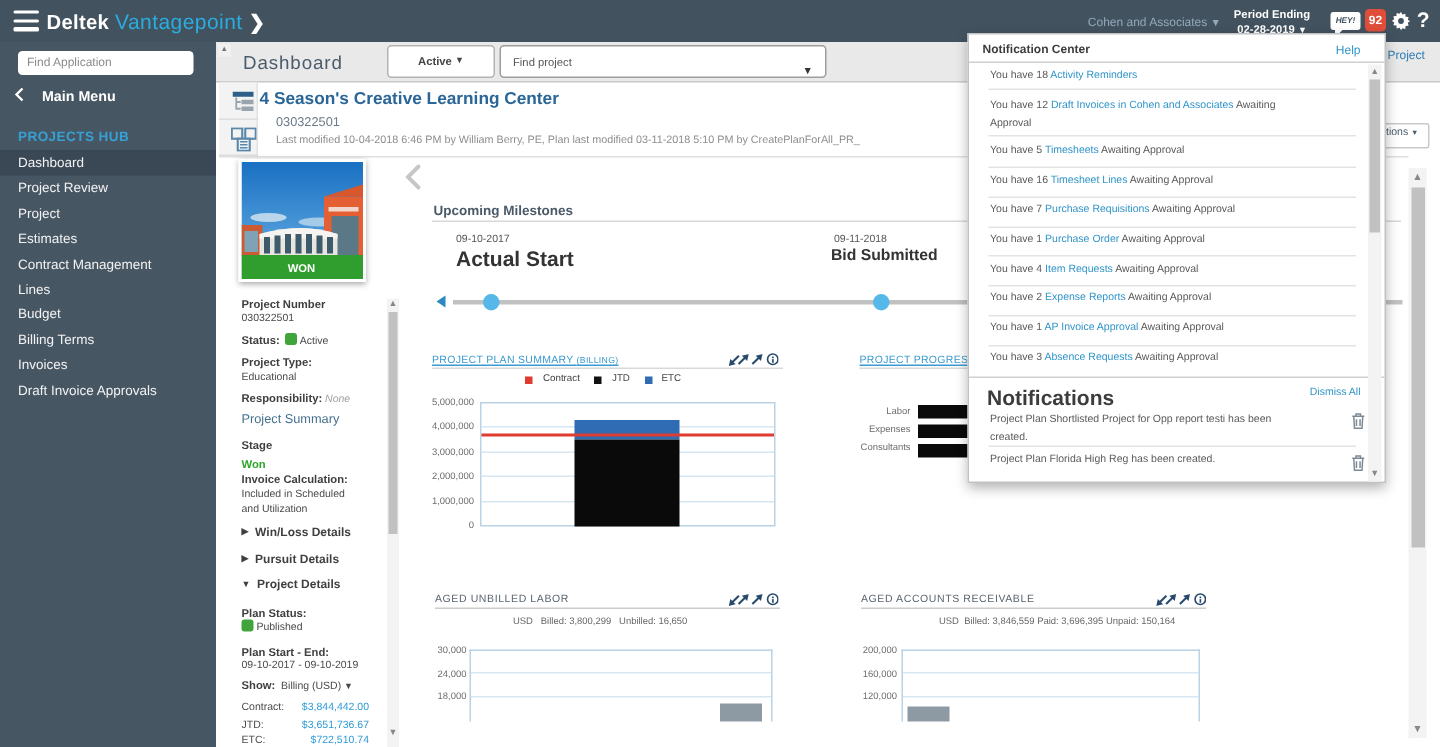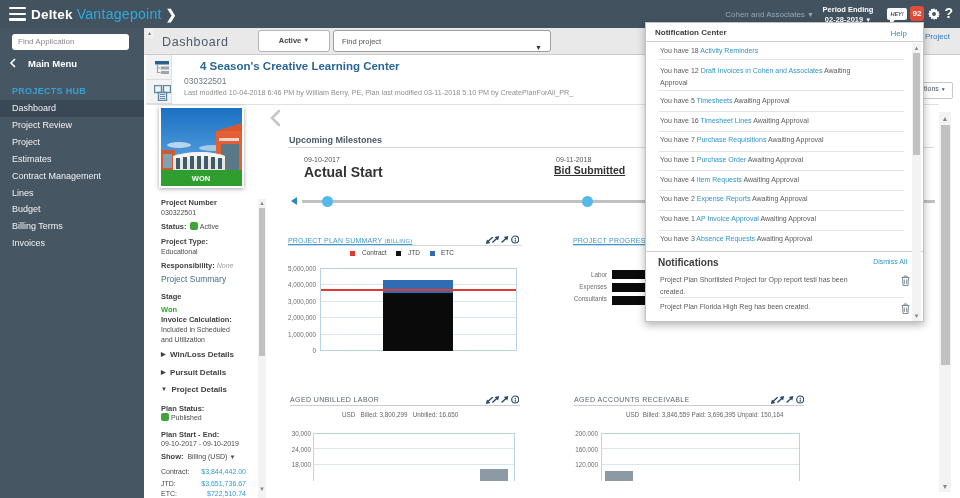--- a/index.html
+++ b/index.html
@@ -44,21 +44,21 @@
   font-size:7.5px; font-weight:bold; color:#444; line-height:20px; text-align:center;}
 #activebtn .tri { font-size:6px; position:relative; top:-1px; }
 #findproj { left:333px; top:30px; width:218px; height:22px; background:#fff; border:1px solid #9d9d9d; border-radius:3px;
   font-size:7.5px; color:#555; line-height:21px; padding-left:8px;}
 #findproj .tri { position:absolute; right:8px; color:#333; font-size:7px; }
 #newproj { left:925px; top:32px; font-size:8px; color:#2e7cb4; }
 
 
 #iconstrip { left:146px; top:55px; width:26px; height:50px; background:#f3f3f3; border-right:1px solid #e2e2e2;}
 #iconstrip .sep { position:absolute; left:0; width:26px; height:1px; background:#ddd; }
-#ptitle { left:200px; top:60px; font-size:11.5px; font-weight:bold; color:#2a6697; }
+#ptitle { left:173px; top:60px; font-size:11.5px; font-weight:bold; color:#2a6697; }
 #pnum { left:184px; top:76px; font-size:8.5px; color:#6b7a88; }
 #lastmod { left:184px; top:88px; font-size:7.2px; color:#8e8e8e; }
 #titlediv { left:146px; top:104px; width:793px; height:1px; background:#e0e0e0; }
 #actionsbtn { left:868px; top:82px; width:85px; height:17px; background:#fff; border:1px solid #c9c9c9; border-radius:2px;
   font-size:7px; color:#4a5a68; text-align:right; padding-right:6px; line-height:15px;}
 
 
 #wonimg { left:159px; top:106px; width:85px; height:82px; background:#fff; border:2px solid #fff;
   box-shadow:0 1px 4px rgba(0,0,0,0.35); }
 .fld { left:161px; font-size:7px; color:#4a4a4a; }
@@ -116,20 +116,21 @@
     <div class="abs" id="phub">PROJECTS HUB</div>
     <div class="abs mitem msel" style="top:72px;">Dashboard</div>
     <div class="abs mitem" style="top:89px;">Project Review</div>
     <div class="abs mitem" style="top:106px;">Project</div>
     <div class="abs mitem" style="top:123px;">Estimates</div>
     <div class="abs mitem" style="top:140px;">Contract Management</div>
     <div class="abs mitem" style="top:157px;">Lines</div>
     <div class="abs mitem" style="top:173px;">Budget</div>
     <div class="abs mitem" style="top:190px;">Billing Terms</div>
     <div class="abs mitem" style="top:207px;">Invoices</div>
+    <div class="abs mitem" style="top:224px;">Draft Invoice Approvals</div>
   </div>
 
   <div class="abs" id="band"></div>
   <div class="abs" id="scrua">▲</div>
   <div class="abs" id="dashtitle">Dashboard</div>
   <div class="abs" id="activebtn">Active <span class="tri">▼</span></div>
   <div class="abs" id="findproj">Find project<span class="tri" style="top:6px;">▼</span></div>
   <div class="abs" id="newproj">Project</div>
 
   <div class="abs" id="iconstrip">
@@ -224,21 +225,21 @@
 
   <svg class="abs" style="left:269px; top:109px;" width="12" height="18" viewBox="0 0 12 18">
     <path d="M10 2 L3 9 L10 16" stroke="#c6c6c6" stroke-width="2.6" fill="none" stroke-linecap="round"></path>
   </svg>
 
   <div class="abs" style="left:289px; top:135px; font-size:9px; font-weight:bold; color:#4a5a68;">Upcoming Milestones</div>
   <div class="abs" style="left:288px; top:147px; width:646px; height:1px; background:#d8d8d8;"></div>
   <div class="abs" style="left:304px; top:156px; font-size:7px; color:#555;">09-10-2017</div>
   <div class="abs" style="left:304px; top:164px; font-size:14px; font-weight:bold; color:#333;">Actual Start</div>
   <div class="abs" style="left:556px; top:156px; font-size:7px; color:#555;">09-11-2018</div>
-  <div class="abs" style="left:554px; top:164px; font-size:10.5px; font-weight:bold; color:#333;text-decoration:underline;">Bid Submitted</div>
+  <div class="abs" style="left:554px; top:164px; font-size:10.5px; font-weight:bold; color:#333;">Bid Submitted</div>
   <div class="abs" style="left:302px; top:199.5px; width:633px; height:3.5px; background:#c1c1c1;"></div>
   <div class="abs" style="left:291px; top:197px; width:0; height:0; border:4.5px solid transparent; border-right:6.5px solid #2c88c0; border-left:none;"></div>
   <div class="abs" style="left:322px; top:196px; width:11px; height:11px; border-radius:50%; background:#55b8e8;"></div>
   <div class="abs" style="left:582px; top:196px; width:11px; height:11px; border-radius:50%; background:#55b8e8;"></div>
 
   <div class="abs" style="left:288px; top:245px; width:234px; height:1px; background:#d9d9d9;"></div>
   <div class="abs ctitle" style="left:288px; top:237px;">PROJECT PLAN SUMMARY <span style="font-size:5.8px;">(BILLING)</span></div>
   <svg class="abs" style="left:485px; top:234px;" width="34" height="11" viewBox="0 0 34 11">
     <g stroke="#27496b" stroke-width="1.4" fill="#27496b">
       <path d="M3 7.6 L7.6 3.2"></path>
@@ -360,21 +361,21 @@
     <div class="abs nsep" style="top:147px;"></div>
     <div class="abs ntext" style="left:14px; top:152.5px;">You have 4 <span class="nlink">Item Requests</span> Awaiting Approval</div>
     <div class="abs nsep" style="top:167px;"></div>
     <div class="abs ntext" style="left:14px; top:172px;">You have 2 <span class="nlink">Expense Reports</span> Awaiting Approval</div>
     <div class="abs nsep" style="top:187px;"></div>
     <div class="abs ntext" style="left:14px; top:192px;">You have 1 <span class="nlink">AP Invoice Approval</span> Awaiting Approval</div>
     <div class="abs nsep" style="top:207px;"></div>
     <div class="abs ntext" style="left:14px; top:212px;">You have 3 <span class="nlink">Absence Requests</span> Awaiting Approval</div>
 
     <div class="abs" style="left:0; top:228px; width:277px; height:1px; background:#cfcfcf;"></div>
-    <div class="abs" style="left:12px; top:234px; font-size:10px; font-weight:bold; color:#3c3c3c;text-align:center;">Notifications</div>
+    <div class="abs" style="left:12px; top:234px; font-size:14px; font-weight:bold; color:#3c3c3c;text-align:center;">Notifications</div>
     <div class="abs nlink" style="right:16px; top:235px; font-size:7px;">Dismiss All</div>
     <div class="abs ntext" style="left:14px; top:251px; width:195px; line-height:11.5px;">Project Plan Shortlisted Project for Opp report testi has been created.</div>
     <svg class="abs" style="right:13px; top:252px;" width="9" height="11" viewBox="0 0 9 11">
       <path d="M0.5 2.5h8 M3 2.5 v-1.5 h3 v1.5 M1.5 2.5 l0.5 8 h5 l0.5-8 M3.3 4.5v4.5 M5.7 4.5v4.5" stroke="#7d8a96" stroke-width="1" fill="none"></path>
     </svg>
     <div class="abs nsep" style="top:274px;"></div>
     <div class="abs ntext" style="left:14px; top:280px;">Project Plan Florida High Reg has been created.</div>
     <svg class="abs" style="right:13px; top:280px;" width="9" height="11" viewBox="0 0 9 11">
       <path d="M0.5 2.5h8 M3 2.5 v-1.5 h3 v1.5 M1.5 2.5 l0.5 8 h5 l0.5-8 M3.3 4.5v4.5 M5.7 4.5v4.5" stroke="#7d8a96" stroke-width="1" fill="none"></path>
     </svg>

